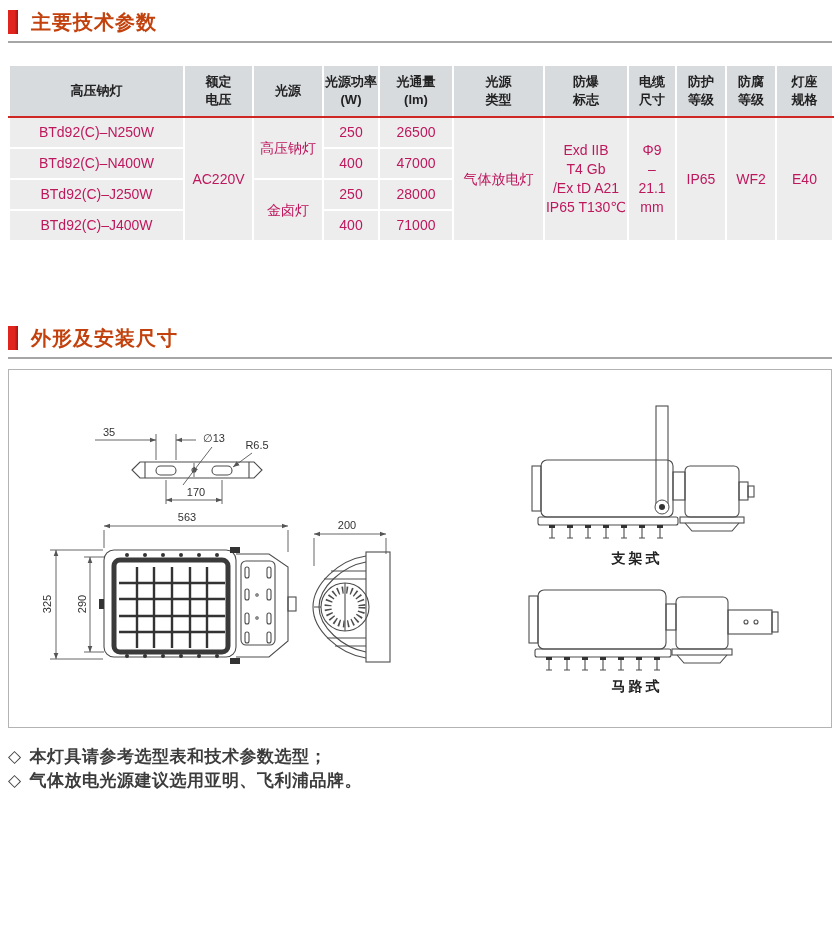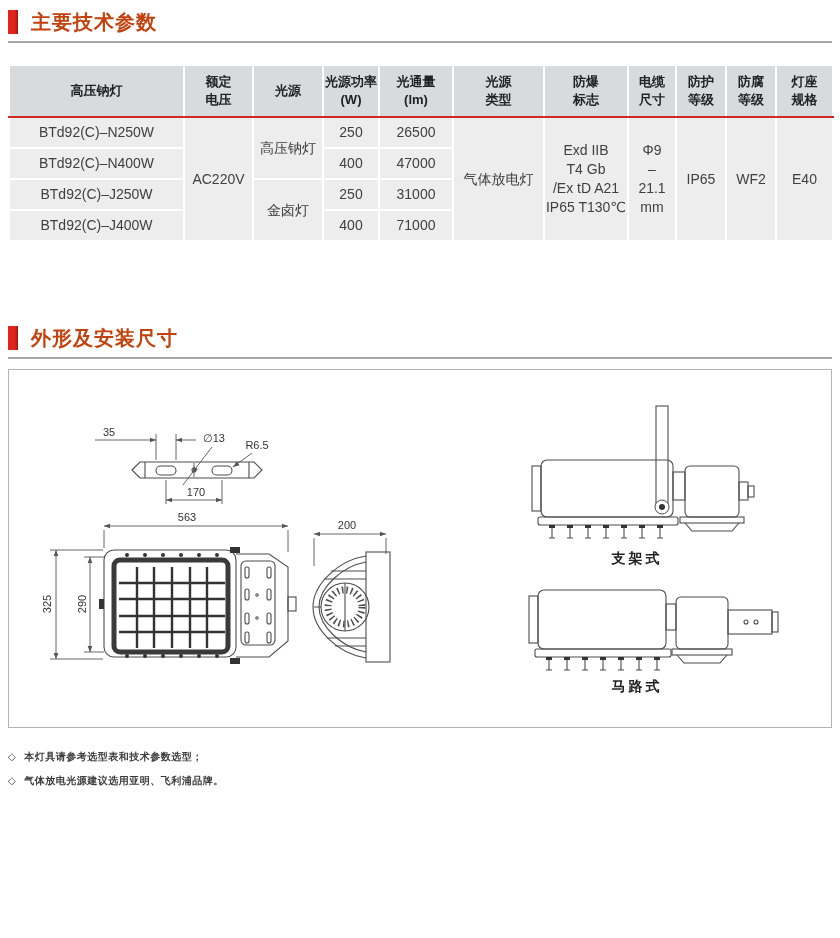--- a/index.html
+++ b/index.html
@@ -15,36 +15,36 @@
   .sec-title { font-size:20px; font-weight:bold; color:#c2410c; letter-spacing:1px; line-height:1;text-align:right; }
 
   
   table.spec { border-collapse:collapse; table-layout:fixed; width:824px; margin-top:21px; }
   table.spec th {
     background:#d7dbde; border:2px solid #fff; border-bottom:2px solid #cf2824;
     font-size:13px; font-weight:bold; color:#222; text-align:center;
     white-space:pre-line; line-height:1.35; padding:2px 0; height:46px;
   }
   table.spec td {
-    background:#ededee; border:2px solid #fff; font-size:14px; color:#404040;
+    background:#ededee; border:2px solid #fff; font-size:14px; color:#be185d;
     text-align:center; white-space:pre-line; line-height:1.35; padding:1px 0; height:27px;
   }
   td.exmark { font-size:13px; line-height:1.4; }
   td.cable  { font-size:13px; line-height:1.5; }
 
   .gap2 { margin-top:84px; }
   .gap3 { margin-top:73px; }
 
   
   .panel { margin-top:10px; width:822px; height:357px; border:1px solid #b3b3b3; position:relative; }
   .panel svg { position:absolute; left:0; top:0; }
 
   
   ul.notes { list-style:none; margin:17px 0 0 0; padding:0; }
-  ul.notes li { font-size:10px; font-weight:bold; color:#3c3c3c; line-height:24px; letter-spacing:0.5px; }
+  ul.notes li { font-size:17px; font-weight:bold; color:#3c3c3c; line-height:24px; letter-spacing:0.5px; }
   ul.notes .dia { margin-right:8px; font-weight:normal; color:#444; }
 
   
   .lw  { stroke:#4d4d4d; fill:none; stroke-width:1.1; }
   .lw2 { stroke:#333; fill:none; stroke-width:2.4; }
   .dim { stroke:#555; fill:none; stroke-width:0.9; }
   text.dlab { font-size:11px; fill:#333; font-family:"Liberation Sans",sans-serif; }
   text.cap  { font-size:14px; fill:#222; font-weight:bold; letter-spacing:3px; font-family:"Liberation Sans",sans-serif; }
 </style>
 </head>
@@ -117,21 +117,21 @@
       </tr>
       <tr>
         <td>BTd92(C)–N400W</td>
         <td>400</td>
         <td>47000</td>
       </tr>
       <tr>
         <td>BTd92(C)–J250W</td>
         <td rowspan="2">金卤灯</td>
         <td>250</td>
-        <td>31000</td>
+        <td>28000</td>
       </tr>
       <tr>
         <td>BTd92(C)–J400W</td>
         <td>400</td>
         <td>71000</td>
       </tr>
     </tbody>
   </table>
 
   <div class="sec-head gap2">

